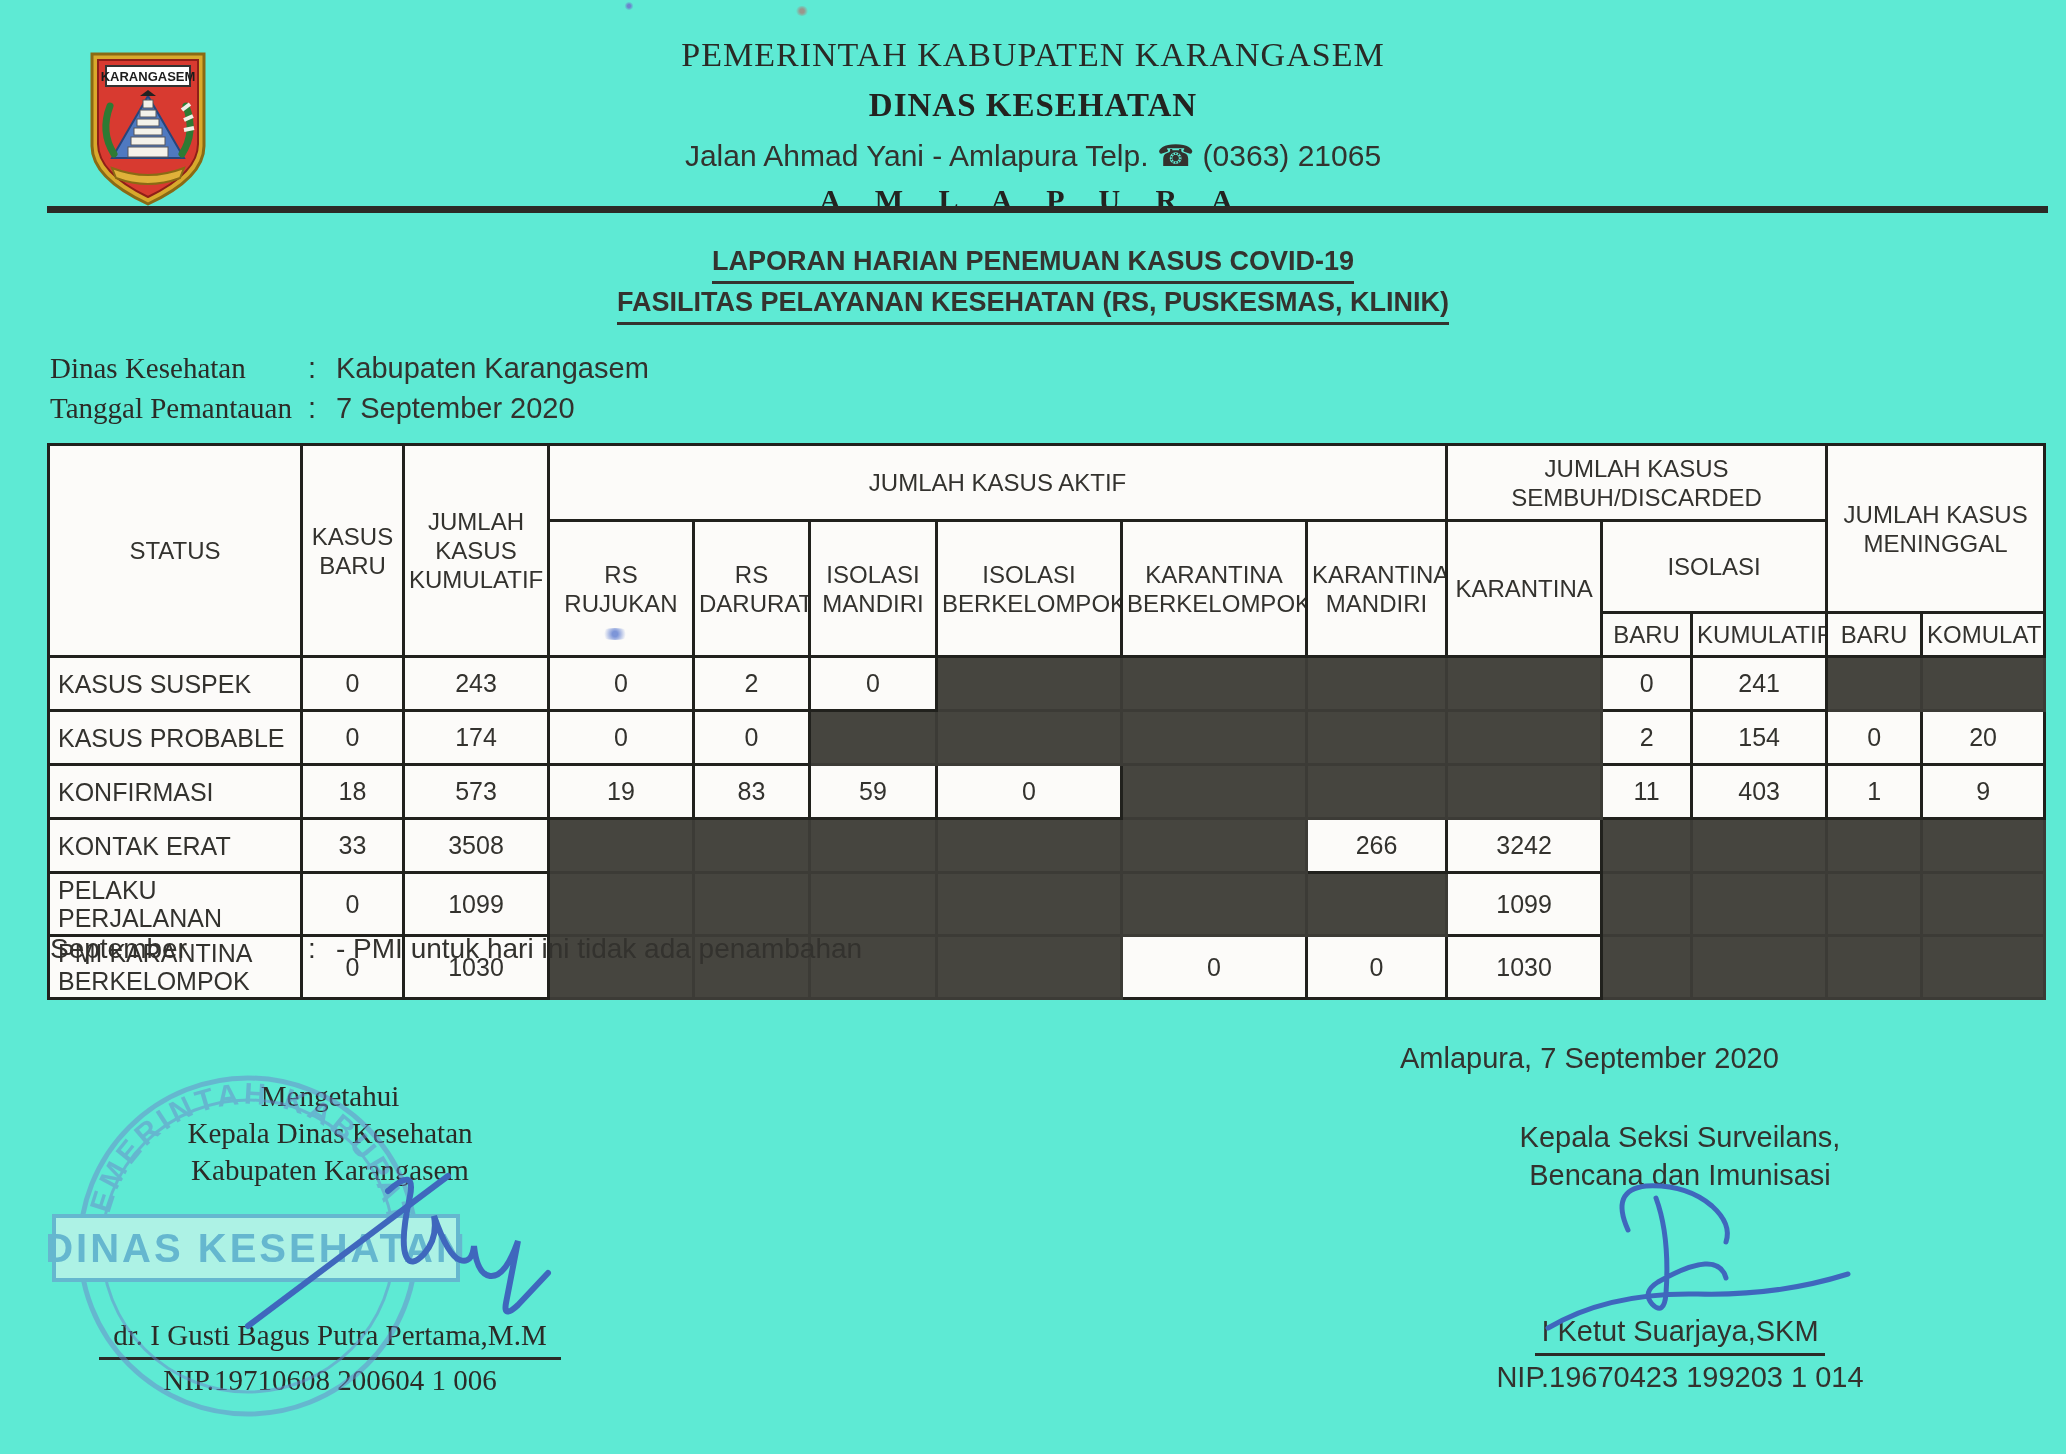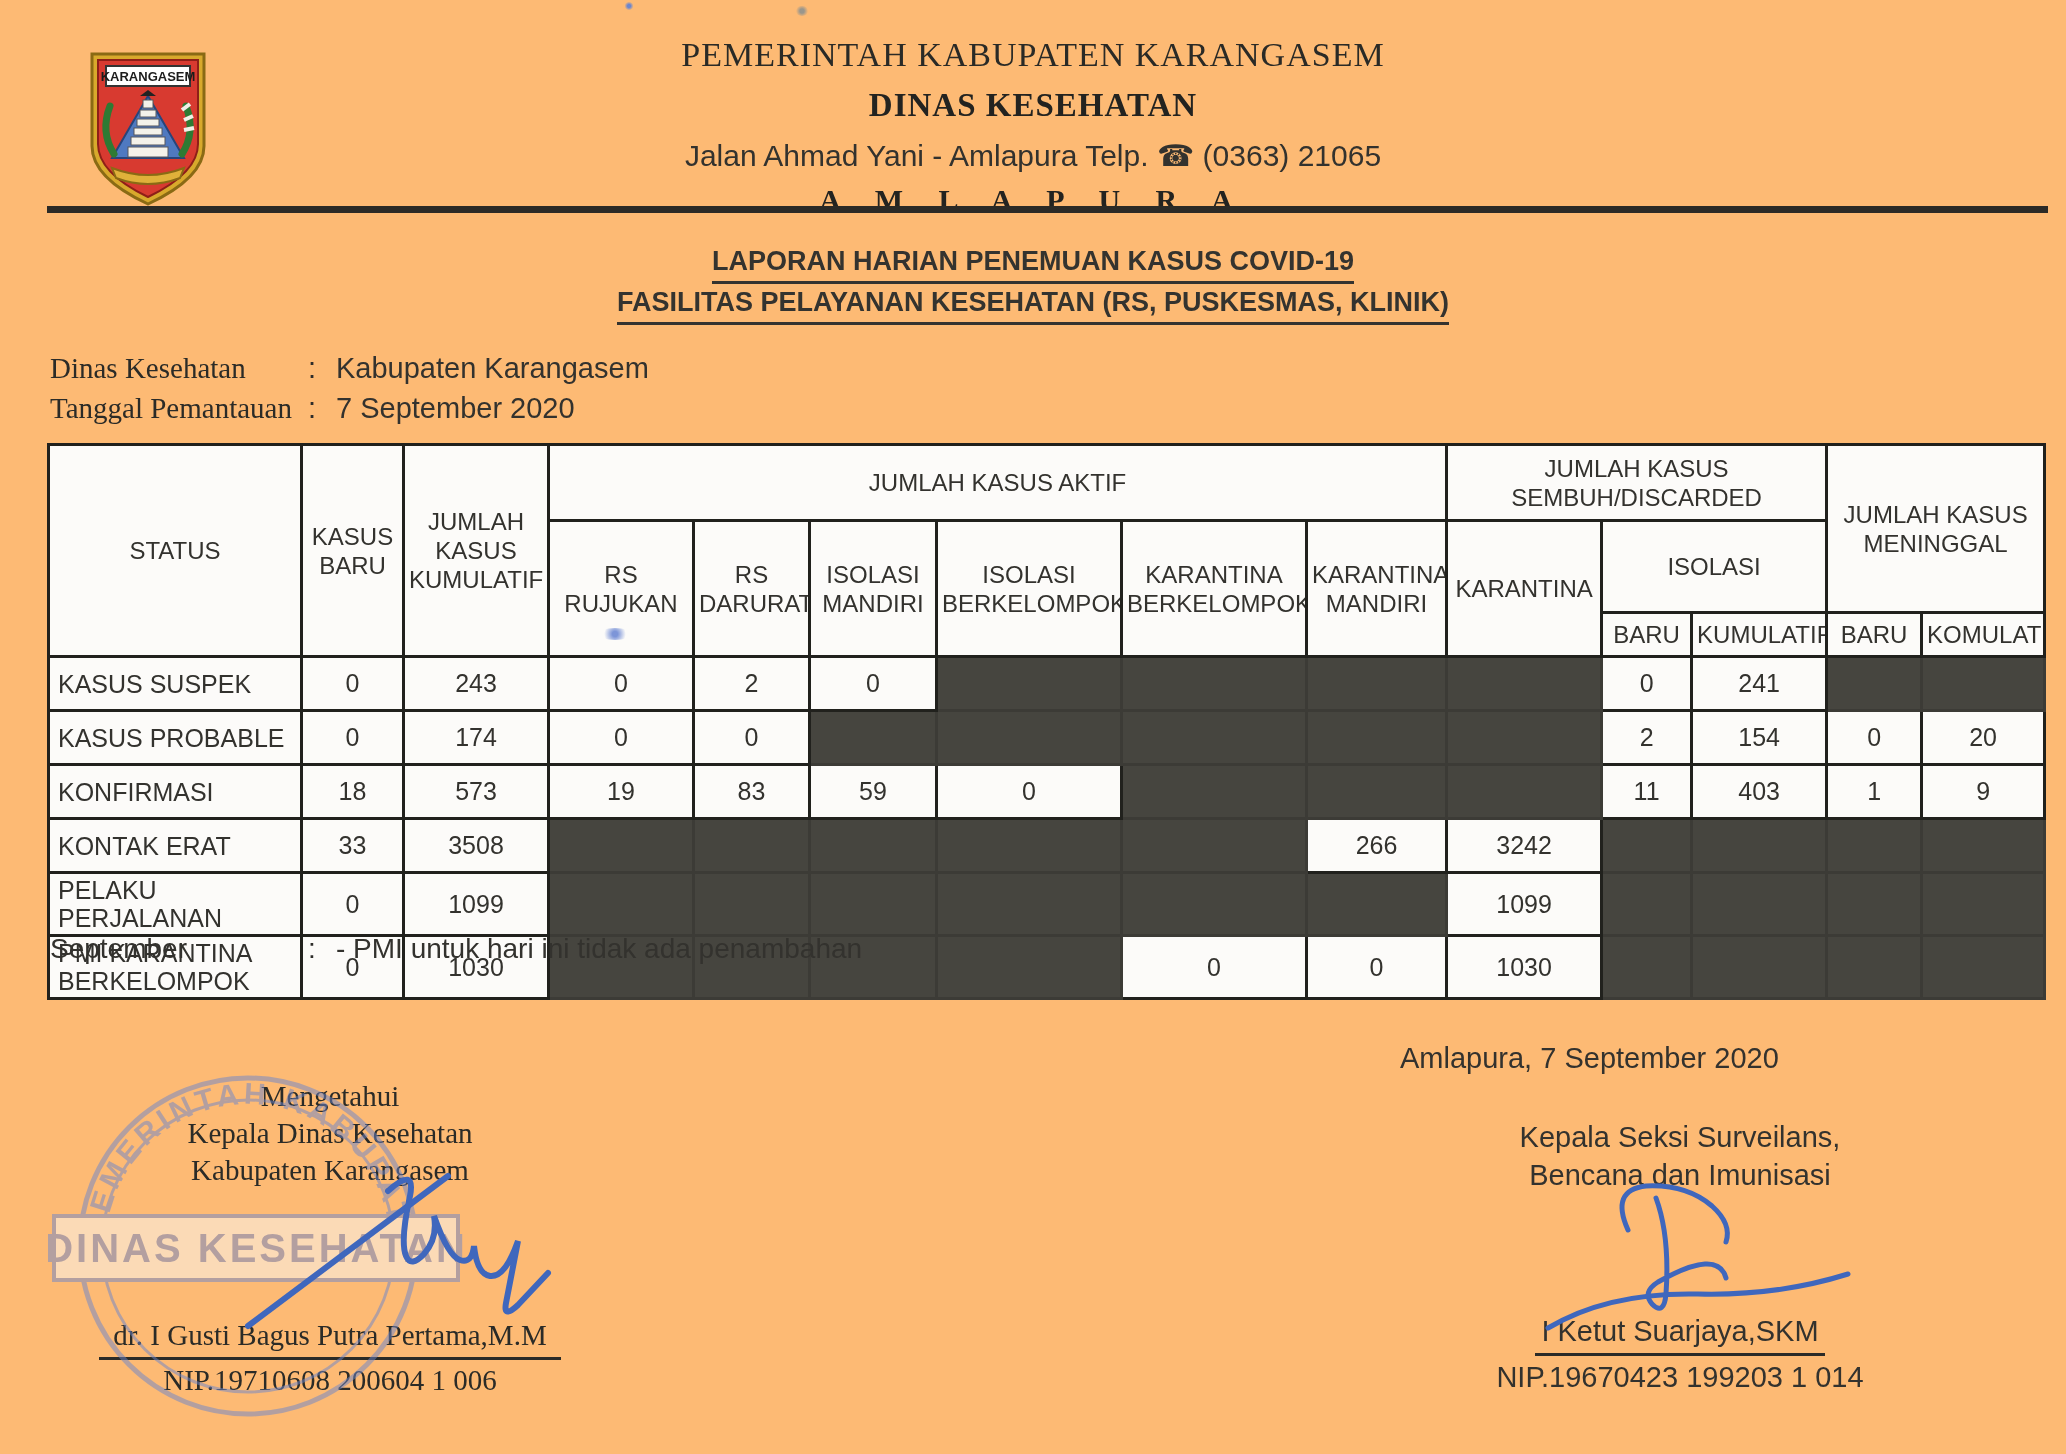--- a/index.html
+++ b/index.html
@@ -4,21 +4,21 @@
 <style>
   html,body{margin:0;padding:0;}
   body{
     width:2066px;height:1454px;
     background:#f7f6f3;
     font-family:"Liberation Sans",sans-serif;
     color:#2e2d2a;
     position:relative;
     overflow:hidden;
   }
-  .page{position:absolute;inset:0;background:#fdba74;}
+  .page{position:absolute;inset:0;background:#5eead4;}
 
   
   .logo{position:absolute;left:86px;top:50px;width:124px;height:158px;}
   .letterhead{position:absolute;left:0;top:36px;width:100%;text-align:center;}
   .lh-gov{font-family:"Liberation Serif",serif;font-size:34px;letter-spacing:1px;color:#2a2a26;}
   .lh-dep{font-family:"Liberation Serif",serif;font-size:33px;font-weight:bold;letter-spacing:1px;margin-top:13px;color:#232320;}
   .lh-addr{font-size:30px;margin-top:14px;color:#33322e;}
   .lh-city{font-family:"Liberation Serif",serif;font-size:30px;font-weight:bold;letter-spacing:14px;margin-top:10px;color:#232320;}
   .rule{position:absolute;left:47px;top:206px;width:2001px;height:7px;background:#2b2a26;}
 

